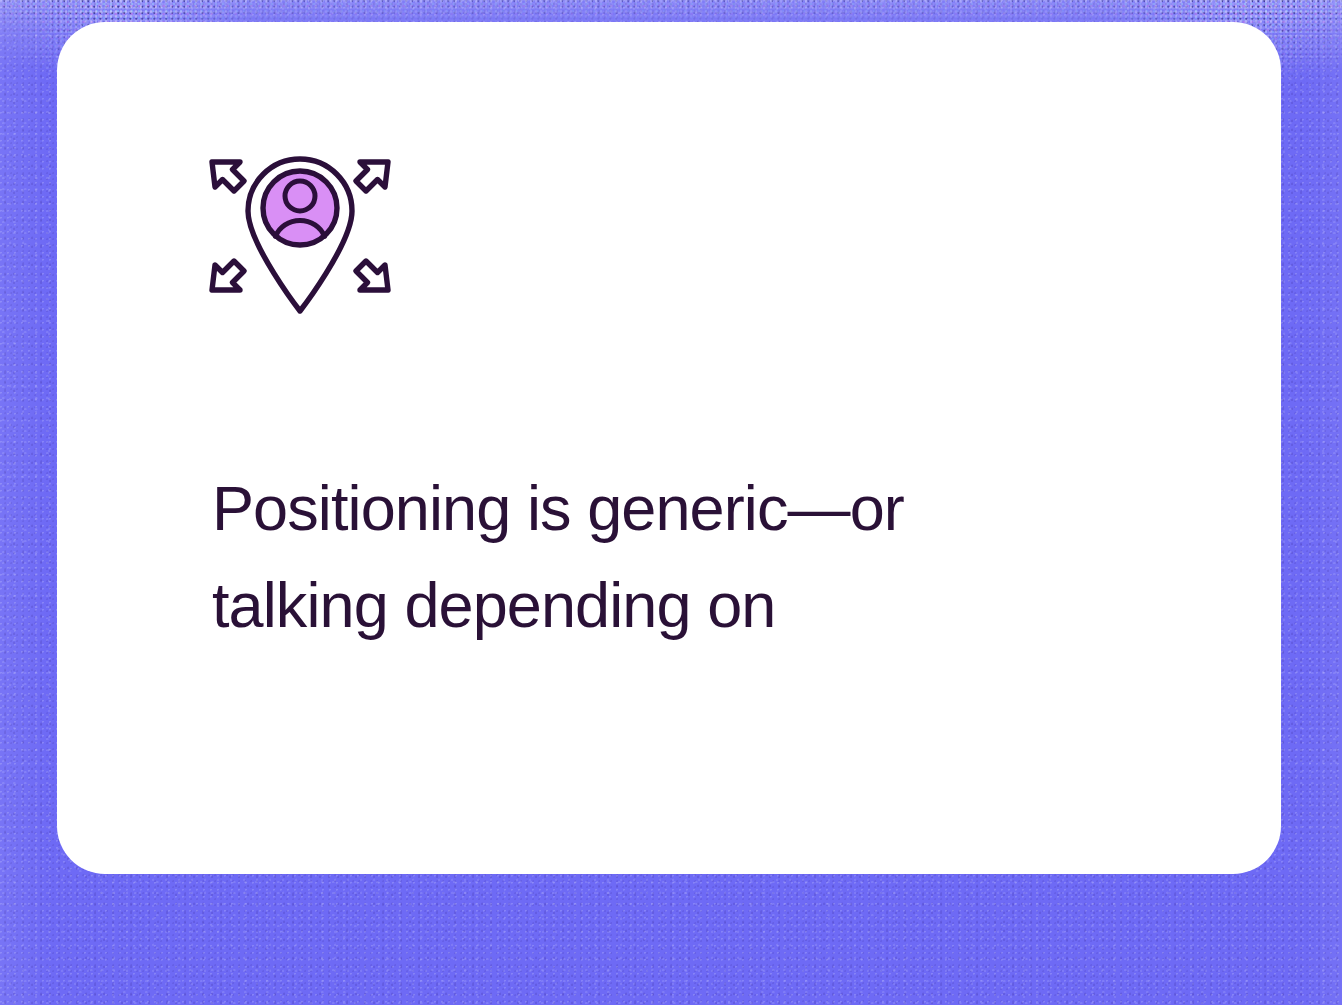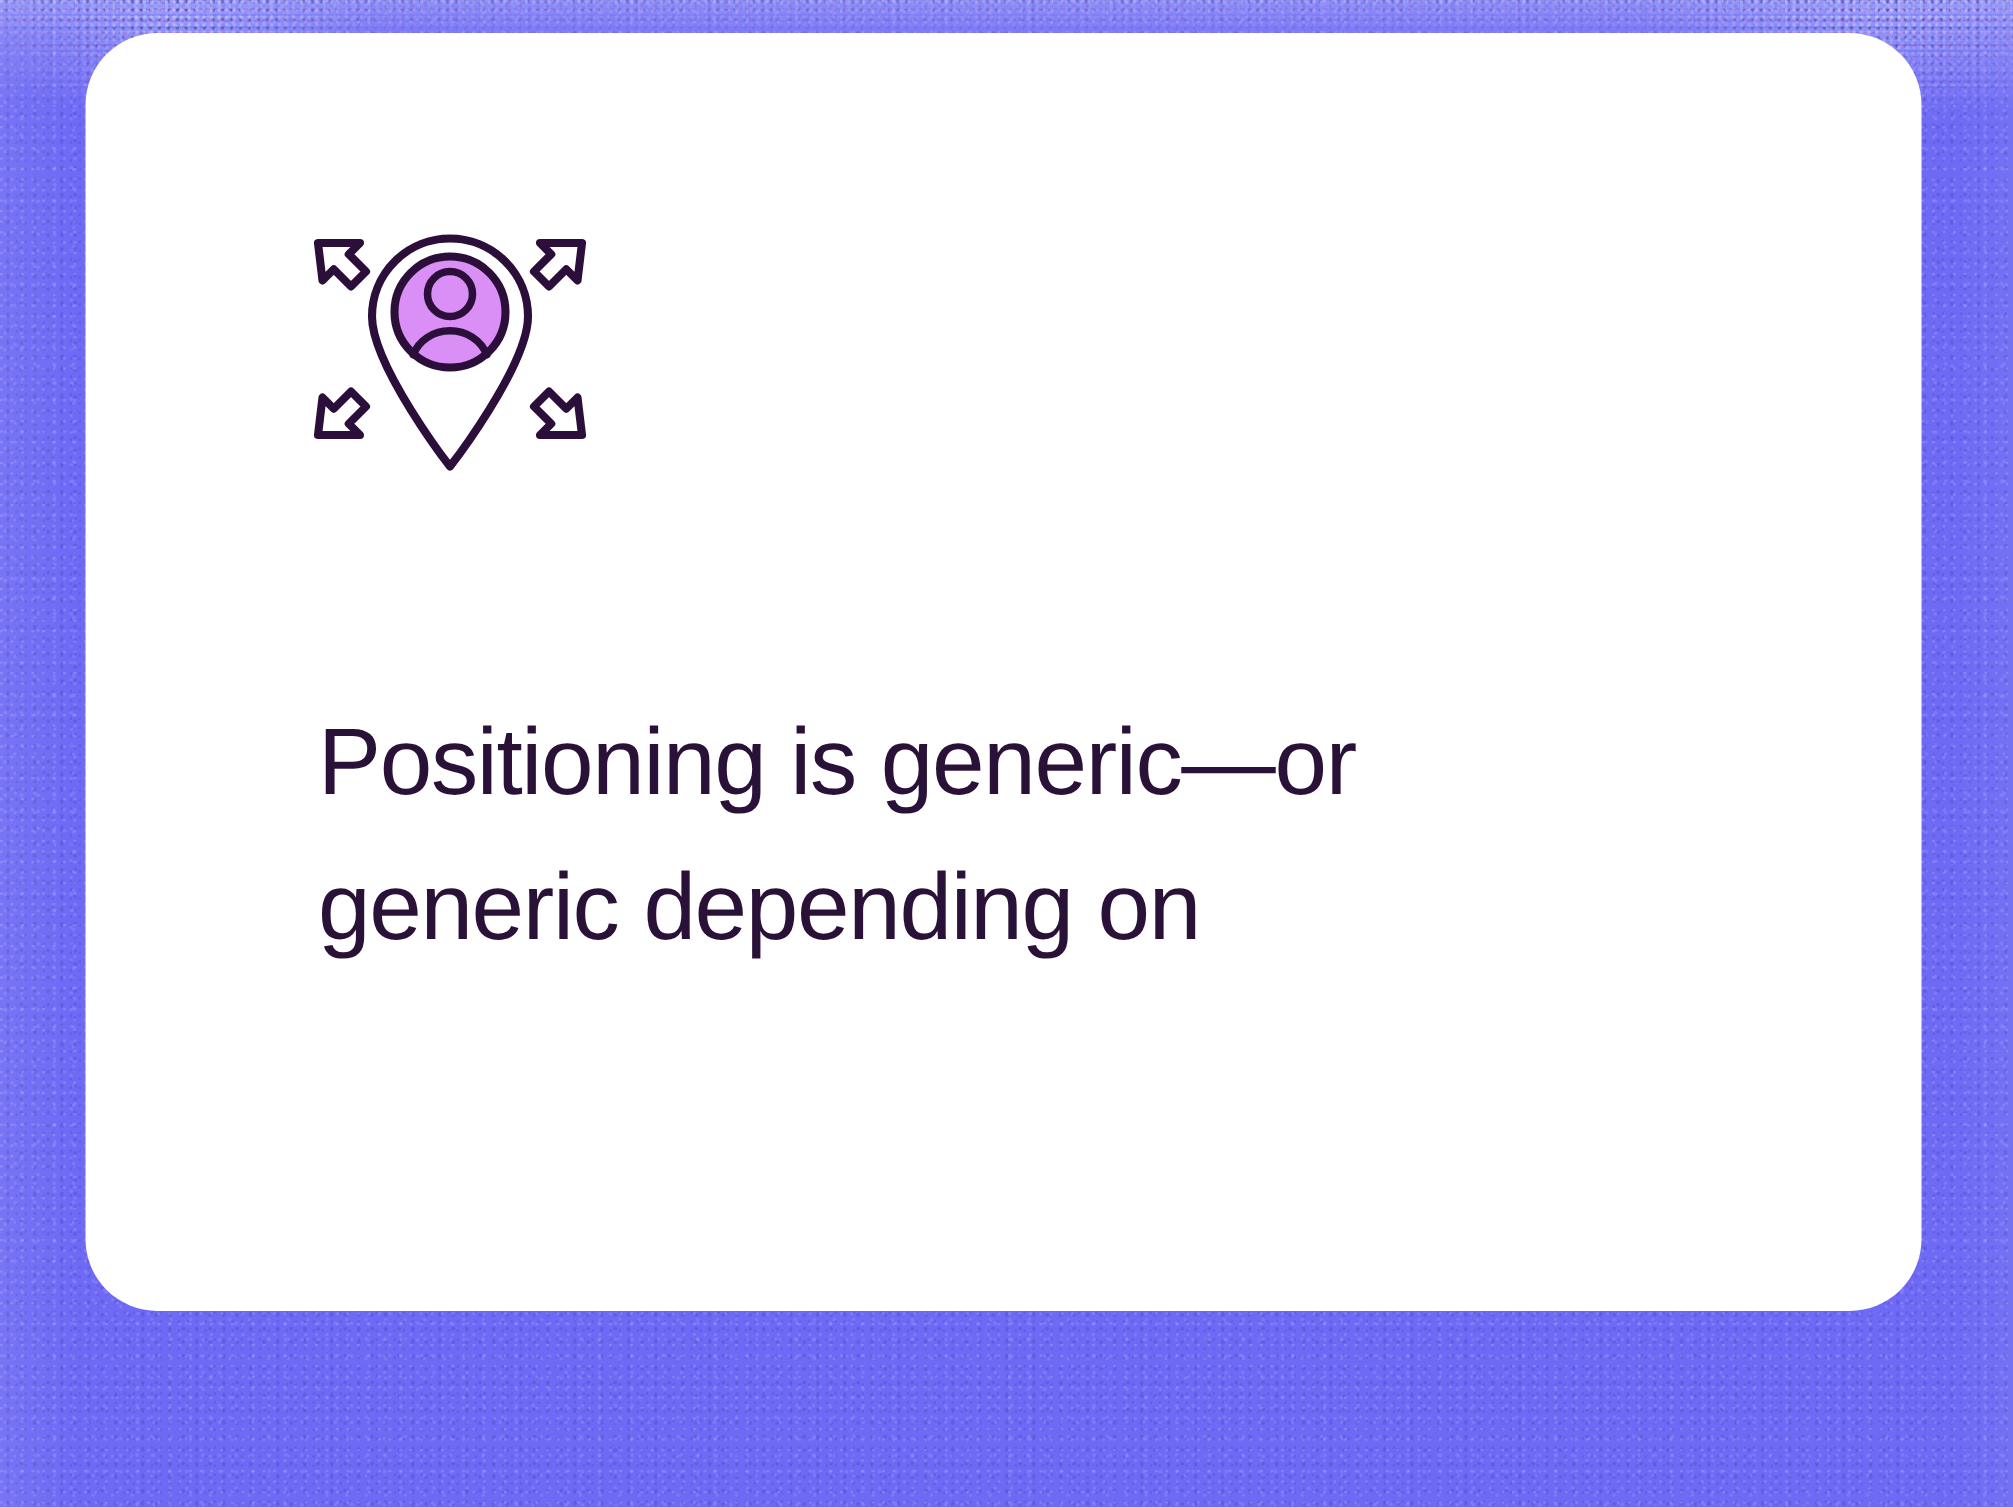--- a/index.html
+++ b/index.html
@@ -134,17 +134,17 @@
 
         <g fill="none" stroke="#2B0F3A" stroke-width="5" stroke-linecap="round">
           <circle cx="100" cy="70" r="15"></circle>
           <path d="M75.5 110.5 a26 24 0 0 1 49 0"></path>
         </g>
       </svg>
     </div>
 
     <div id="heading">
       <span class="ln">Positioning is generic—or</span>
-      <span class="ln">generic depending on</span>
+      <span class="ln">talking depending on</span>
     </div>
 
   </div>
 </div>
 
 </body></html>

